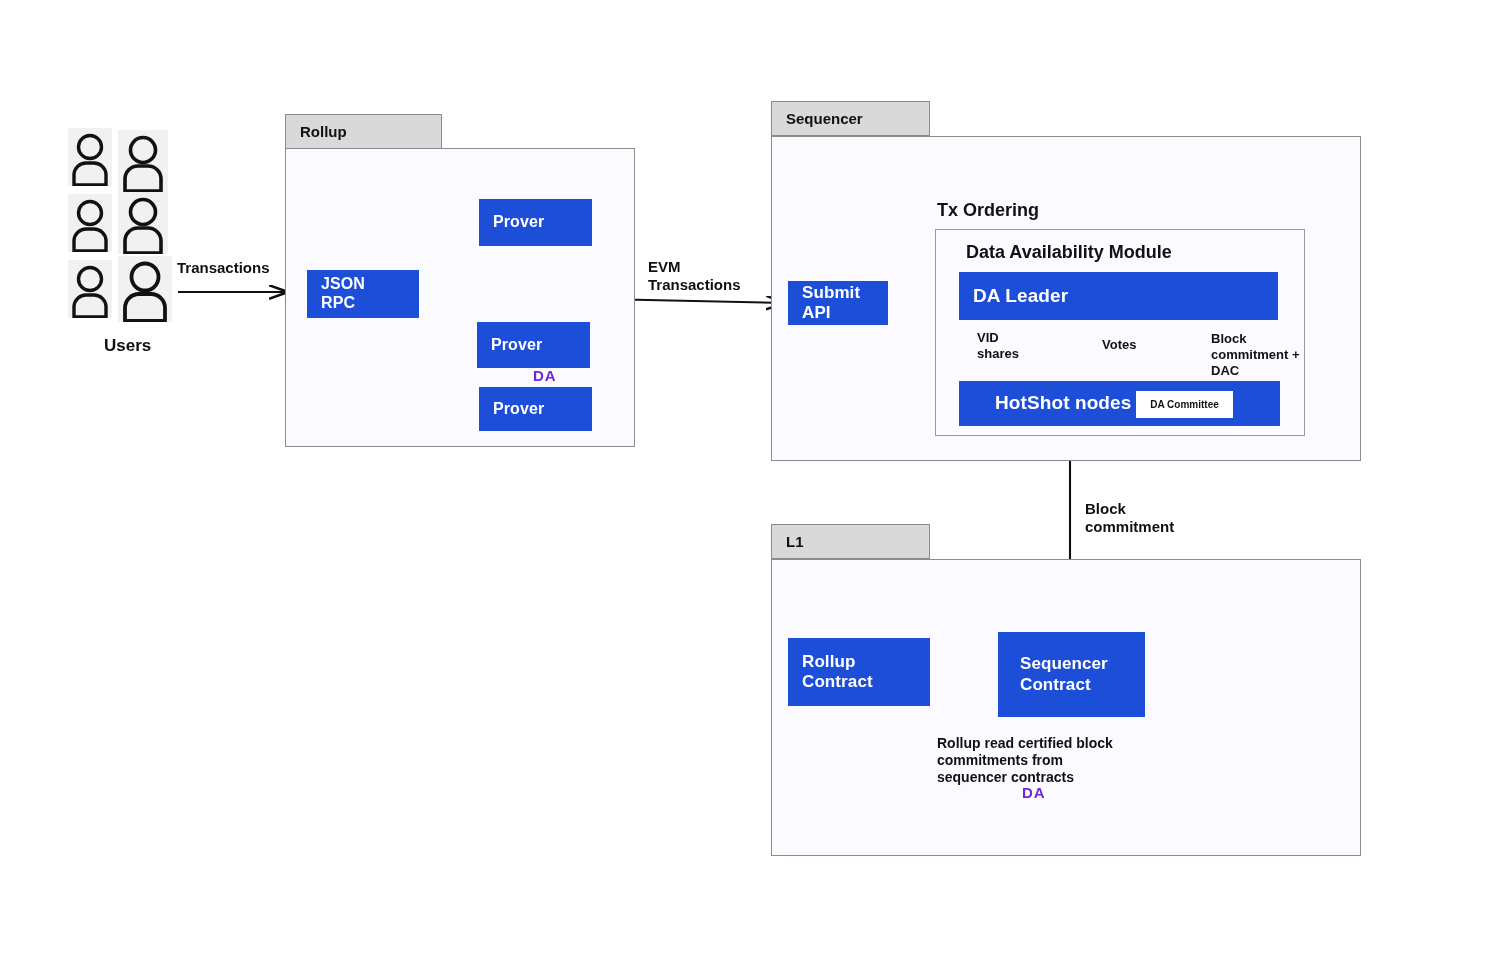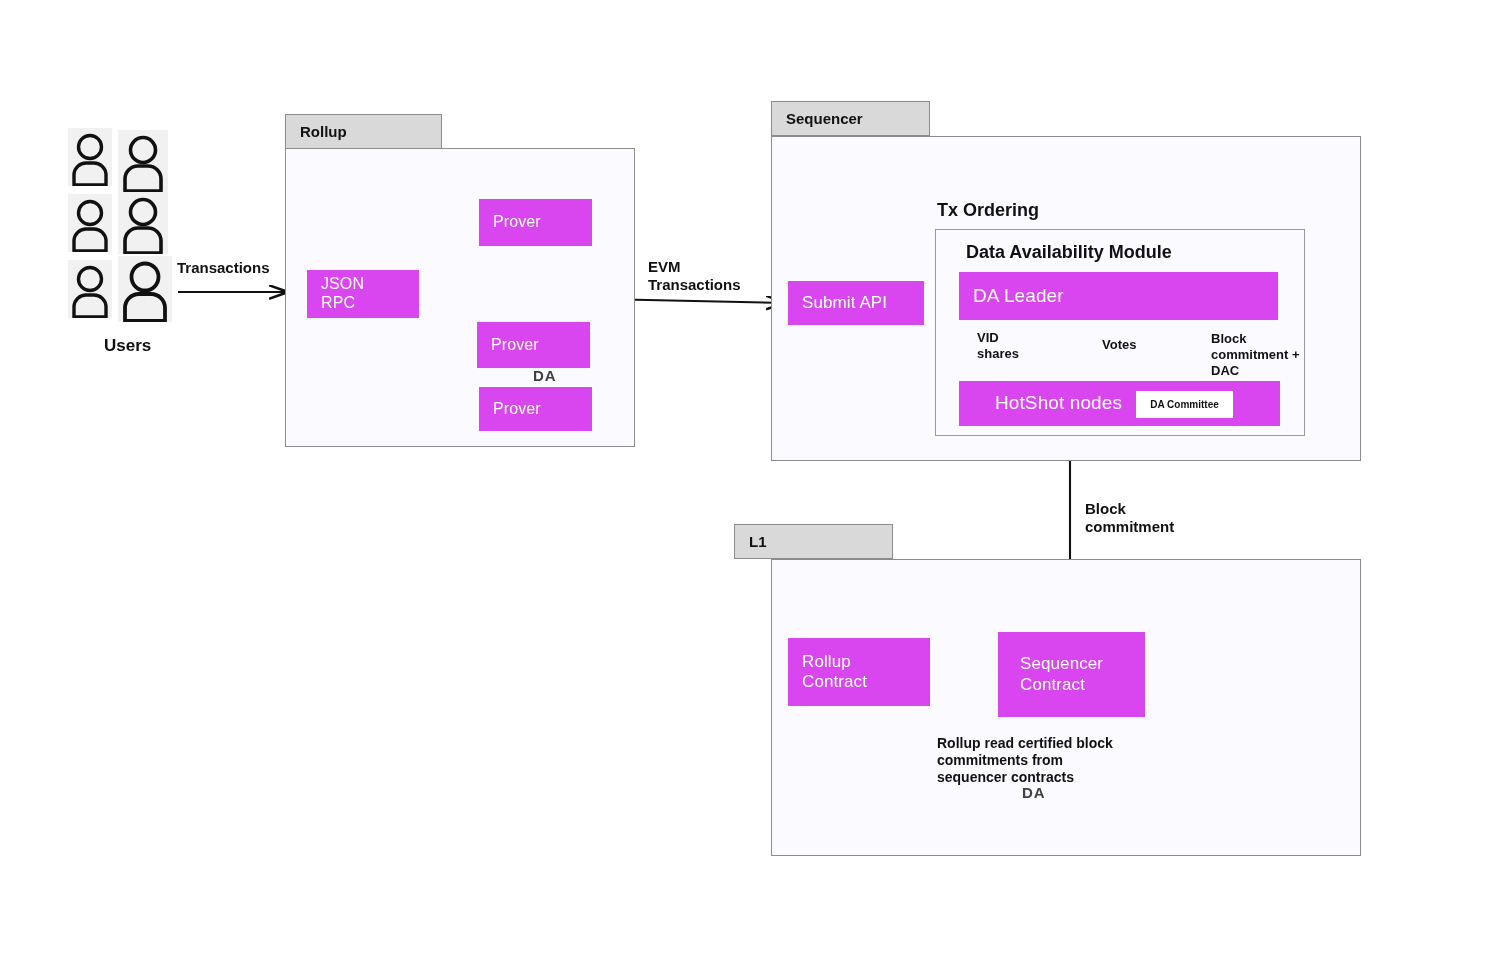--- a/index.html
+++ b/index.html
@@ -33,23 +33,23 @@
     color: #111111;
   }
   .pkg-body {
     background: #fafaff;
     border: 1px solid #8c8c8c;
     box-sizing: border-box;
   }
 
   
   .node {
-    background: #d946ef;
+    background: #1d4ed8;
     color: #ffffff;
-    font-weight: normal;
+    font-weight: bold;
     box-sizing: border-box;
     display: flex;
     align-items: center;
     padding-left: 14px;
     line-height: 1.18;
     letter-spacing: 0.1px;
   }
   .node.two-line { white-space: pre-line; }
 
   
@@ -79,21 +79,21 @@
 
   
   .user-cell {
     background: #f1f1f1;
     box-sizing: border-box;
   }
   .user-cell svg { display: block; }
 
   
   .watermark {
-    color: #404040;
+    color: #6d28d9;
     font-weight: bold;
     letter-spacing: 1px;
     user-select: none;
   }
 
   svg.arrow-layer {
     position: absolute;
     left: 0; top: 0;
     width: 1486px;
     height: 960px;
@@ -192,21 +192,21 @@
 
   <div class="abs node" style="left:479px; top:199px; width:113px; height:47px; font-size:16px;">Prover</div>
   <div class="abs node" style="left:477px; top:322px; width:113px; height:46px; font-size:16px;">Prover</div>
   <div class="abs node" style="left:479px; top:387px; width:113px; height:44px; font-size:16px;">Prover</div>
 
   <div class="abs pkg-tab" style="left:771px; top:101px; width:159px; height:35px; font-size:15px;">
     <span>Sequencer</span>
   </div>
   <div class="abs pkg-body" style="left:771px; top:136px; width:590px; height:325px;"></div>
 
-  <div class="abs node" style="left:788px; top:281px; width:136px; height:44px; font-size:17px;">Submit API</div>
+  <div class="abs node" style="left:788px; top:281px; width:100px; height:44px; font-size:17px;">Submit API</div>
 
   <div class="abs label" style="left:937px; top:200px; font-size:18px;">Tx Ordering</div>
 
   <div class="abs group-box" style="left:935px; top:229px; width:370px; height:207px;"></div>
 
   <div class="abs label" style="left:966px; top:242px; font-size:18px;">Data Availability Module</div>
 
   <div class="abs node" style="left:959px; top:272px; width:319px; height:48px; font-size:19px;text-align:right;">DA Leader</div>
 
   <div class="abs node" style="left:959px; top:381px; width:321px; height:45px; font-size:19px;padding-left:36px;">HotShot nodes</div>
@@ -216,21 +216,21 @@
   <div class="abs label" style="left:977px; top:330px; font-size:13px;">VID
 shares</div>
   <div class="abs label" style="left:1102px; top:337px; font-size:13px;">Votes</div>
   <div class="abs label" style="left:1211px; top:331px; font-size:13px;">Block
 commitment +
 DAC</div>
 
   <div class="abs label" style="left:1085px; top:500px; font-size:15px;">Block
 commitment</div>
 
-  <div class="abs pkg-tab" style="left:734px; top:524px; width:159px; height:35px; font-size:15px;">
+  <div class="abs pkg-tab" style="left:771px; top:524px; width:159px; height:35px; font-size:15px;">
     <span>L1</span>
   </div>
   <div class="abs pkg-body" style="left:771px; top:559px; width:590px; height:297px;"></div>
 
   <div class="abs node two-line" style="left:788px; top:638px; width:142px; height:68px; font-size:17px;">Rollup
 Contract</div>
 
   <div class="abs node two-line" style="left:998px; top:632px; width:147px; height:85px; font-size:17px; padding-left:22px;">Sequencer
 Contract</div>
 

